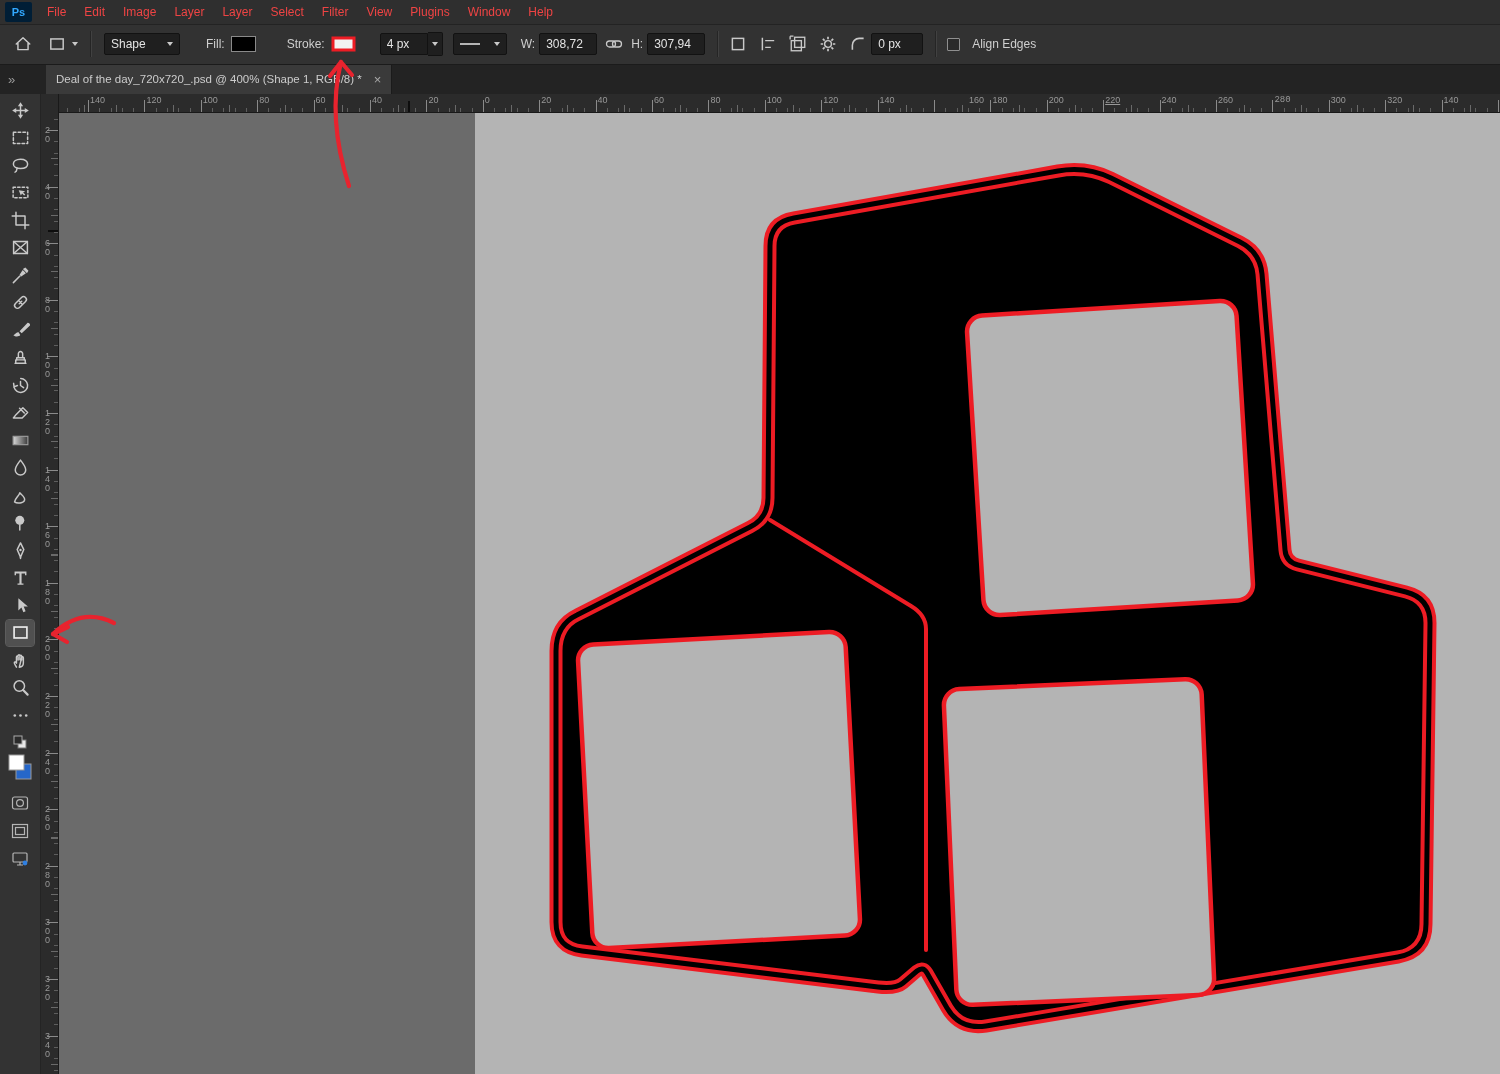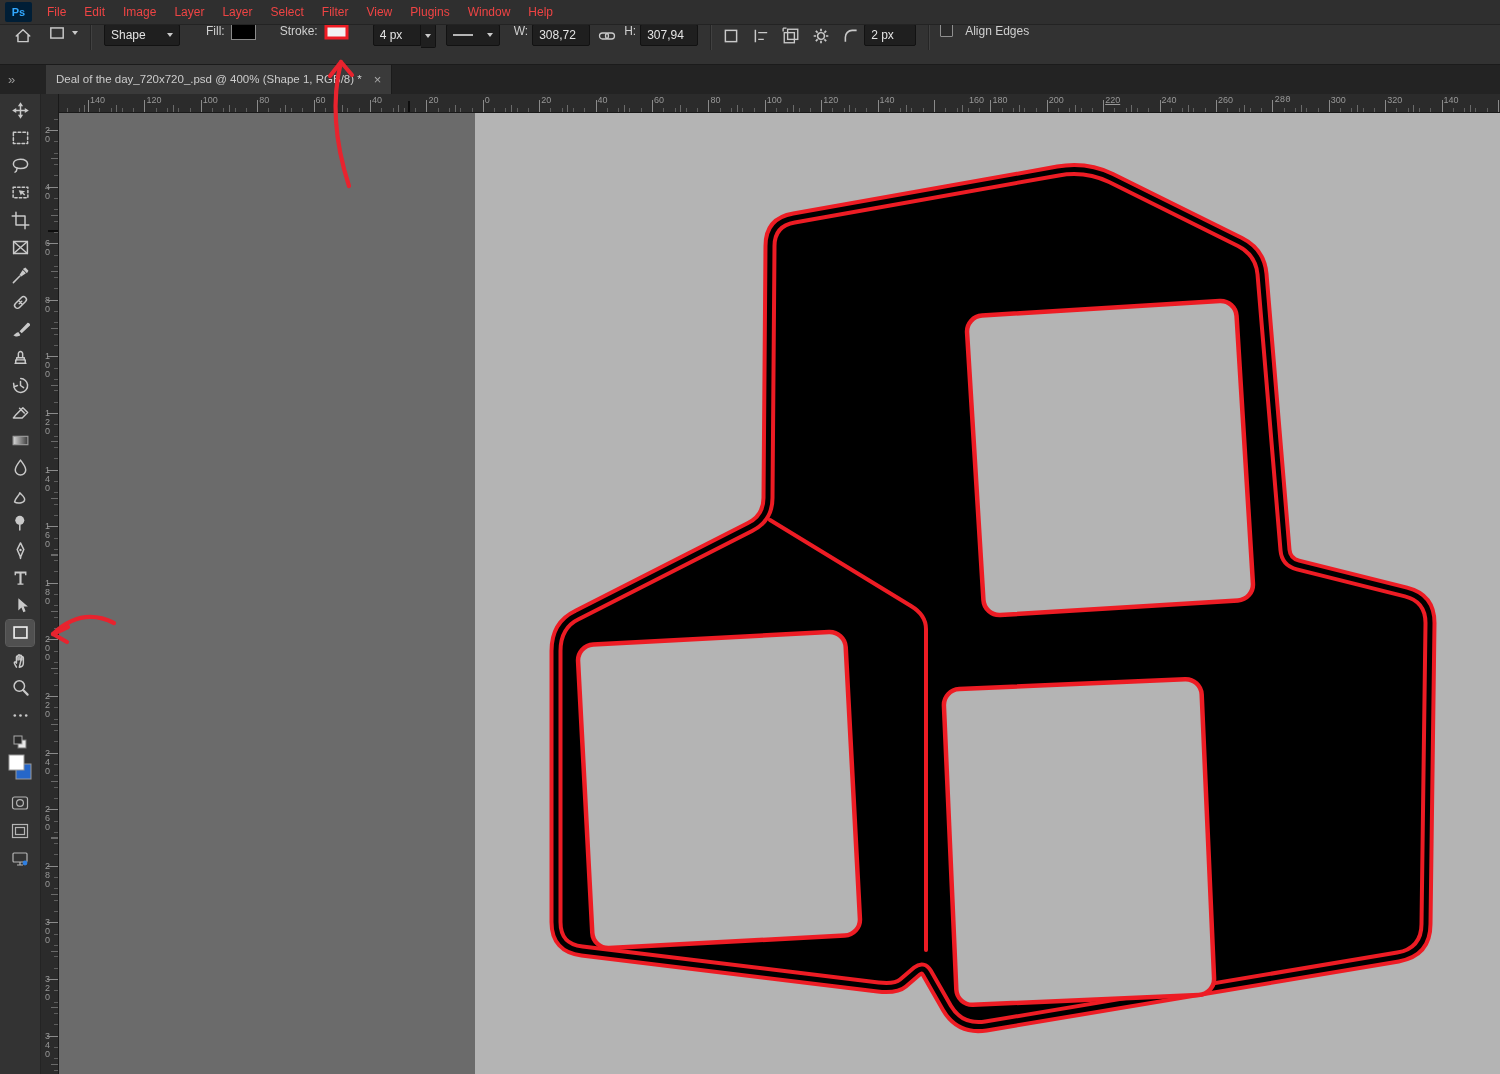--- a/index.html
+++ b/index.html
@@ -8,21 +8,21 @@
 
   
   .menubar{position:absolute;top:0;left:0;right:0;height:24px;background:#2f2f2f;
            border-bottom:1px solid #232323;display:flex;align-items:center;z-index:6}
   .ps-logo{width:27px;height:20px;margin:0 6px 0 5px;background:#001e36;color:#31a8ff;
            font-size:11px;font-weight:bold;display:flex;align-items:center;justify-content:center;border-radius:2px}
   .menu-item{padding:0 9px;font-size:12px;color:#ef4444;cursor:default}
 
   
   .optionsbar{position:absolute;top:24px;left:0;right:0;height:40px;background:#323232;
-              border-bottom:1px solid #1b1b1b;display:flex;align-items:flex-start;z-index:5}
+              border-bottom:1px solid #1b1b1b;display:flex;align-items:center;z-index:5}
   .ob-icon{display:flex;align-items:center;justify-content:center;width:22px;height:24px}
   .ob-label{font-size:12px;color:#cfcfcf;white-space:nowrap}
   .vsep{width:1px;height:26px;background:#252525;border-right:1px solid #414141;margin-left:12px}
   .field{background:#1f1f1f;border:1px solid #121212;border-radius:2px;height:20px;
          display:flex;align-items:center;padding:0 6px;font-size:12px;color:#e3e3e3}
   .select{background:#1f1f1f;border:1px solid #121212;border-radius:2px;height:20px;
           display:flex;align-items:center;justify-content:space-between;padding:0 6px;font-size:12px;color:#e3e3e3}
   .chev{width:0;height:0;border-left:3.5px solid transparent;border-right:3.5px solid transparent;
         border-top:4.5px solid #c9c9c9;margin-left:6px;flex:none}
   .chevbtn{width:14px;height:22px;display:flex;align-items:center;justify-content:center;
@@ -119,21 +119,21 @@
     <div class="select" style="margin-left:12px;width:62px">
       <span>Shape</span>
         <span class="chev"></span>
     </div>
     <span class="ob-label" style="margin-left:26px">Fill:</span>
     <div class="swatch">
       <svg width="25" height="16">
           <rect x="0.5" y="0.5" width="24" height="15" fill="#000000" stroke="#8a8a8a"></rect>
         </svg>
     </div>
-    <span class="ob-label" style="margin-left:24px">Stroke:</span>
+    <span class="ob-label" style="margin-left:31px">Stroke:</span>
     <div class="swatch">
       <svg width="25" height="16">
           <rect x="2" y="2" width="21" height="12" fill="#f2f2f2" stroke="#ed1c24" stroke-width="3"></rect>
         </svg>
     </div>
     <div class="field" style="margin-left:24px;width:34px;border-radius:2px 0 0 2px">
         <span>4 px</span>
       </div>
     <div class="chevbtn">
         <span class="chev"></span>
@@ -181,21 +181,21 @@
             <path d="M8 1.5v2.2M8 12.3v2.2M1.5 8h2.2M12.3 8h2.2M3.4 3.4L5 5M11 11l1.6 1.6M12.6 3.4L11 5M5 11l-1.6 1.6"></path>
           </g>
         </svg>
     </div>
     <div class="ob-icon" style="margin-left:8px">
       <svg width="18" height="18" viewBox="0 0 16 16">
           <path d="M3 13V9a6 6 0 016-6h4" fill="none" stroke="#c9c9c9" stroke-width="1.4"></path>
         </svg>
     </div>
     <div class="field" style="margin-left:2px;width:38px">
-        <span>2 px</span>
+        <span>0 px</span>
       </div>
     <div class="vsep"></div>
     <div class="checkbox"></div>
     <span class="ob-label" style="margin-left:12px">Align Edges</span>
   </div>
 
   <div class="tabbar">
     <span class="tab-chevrons">»</span>
     <div class="tab">
       <span>Deal of the day_720x720_.psd @ 400% (Shape 1, RGB/8) *</span>

